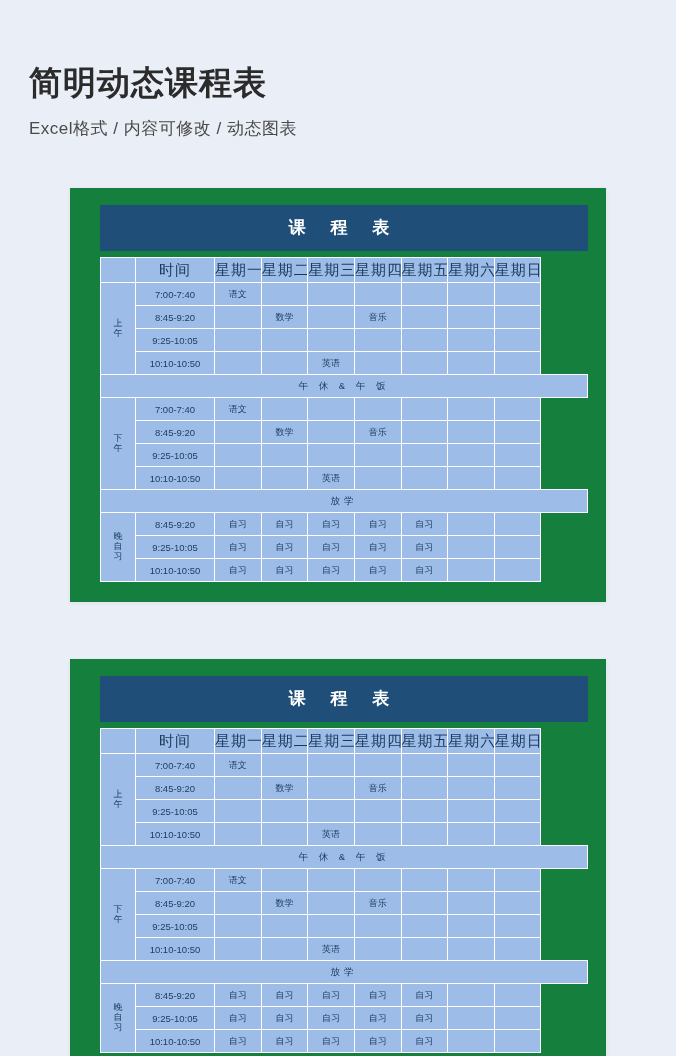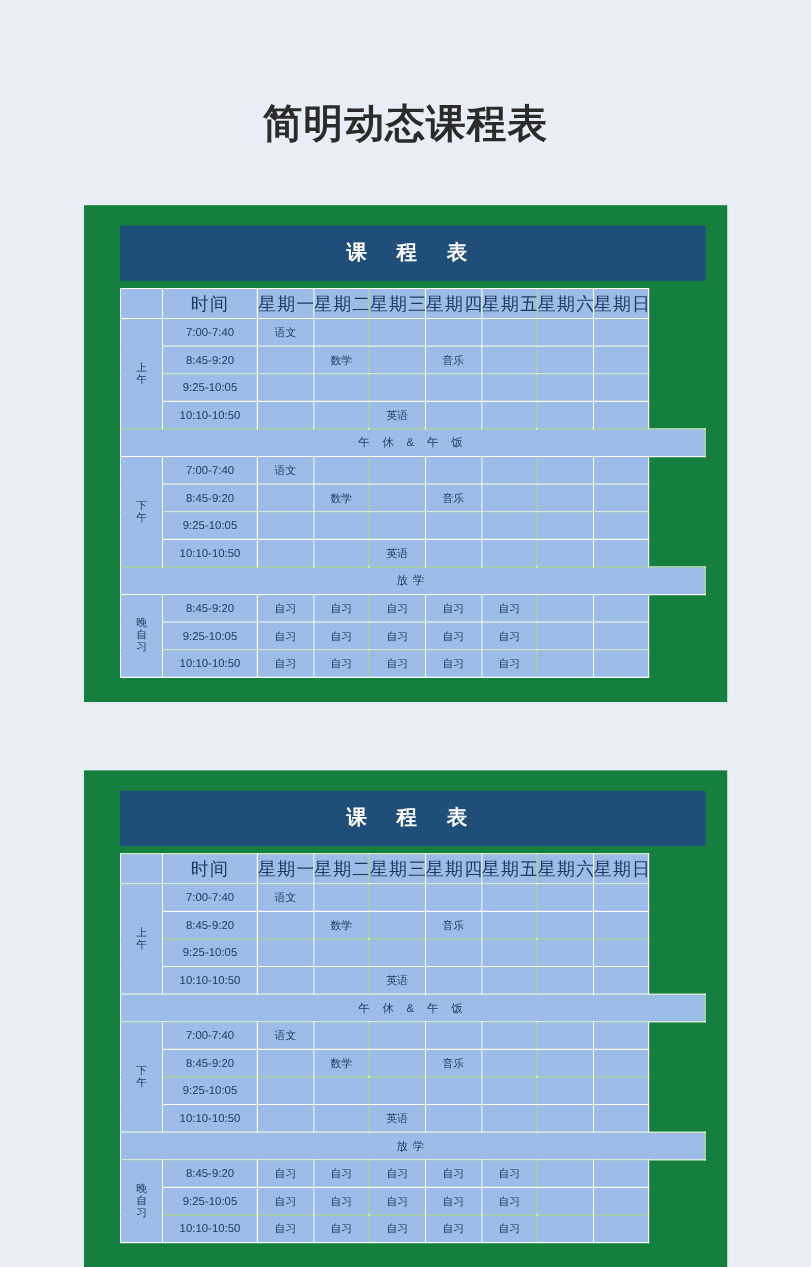--- a/index.html
+++ b/index.html
@@ -11,22 +11,23 @@
     min-height: 1056px;
     background: #eaeef6;
     font-family: "Liberation Sans", "DejaVu Sans", sans-serif;
     color: #333;
   }
   .page {
     width: 676px;
     box-sizing: border-box;
   }
   .header {
-    text-align: center;
-    padding-top: 82px;
+    text-align: left;
+    padding-top: 62px;
+    margin-left: 29px;
   }
   .header .title {
     font-size: 33px;
     font-weight: bold;
     color: #2b2b2b;
     letter-spacing: 1px;
     line-height: 1.25;
     margin: 0;
   }
   .header .subtitle {
@@ -104,20 +105,21 @@
     line-height: 1.1;
   }
 </style>
 </head>
 <body>
 
 <div class="page">
 
   <div class="header">
     <div class="title">简明动态课程表</div>
+    <div class="subtitle">Excel格式 / 内容可修改 / 动态图表</div>
   </div>
 
   <div class="card first">
     <div class="sched-title">课  程  表</div>
     <table class="sched">
       <tbody>
           <tr>
             <th class="empty-head" style="width: 34px;"></th>
             <th style="width: 78px;">时间</th>
             <th>星期一</th>

